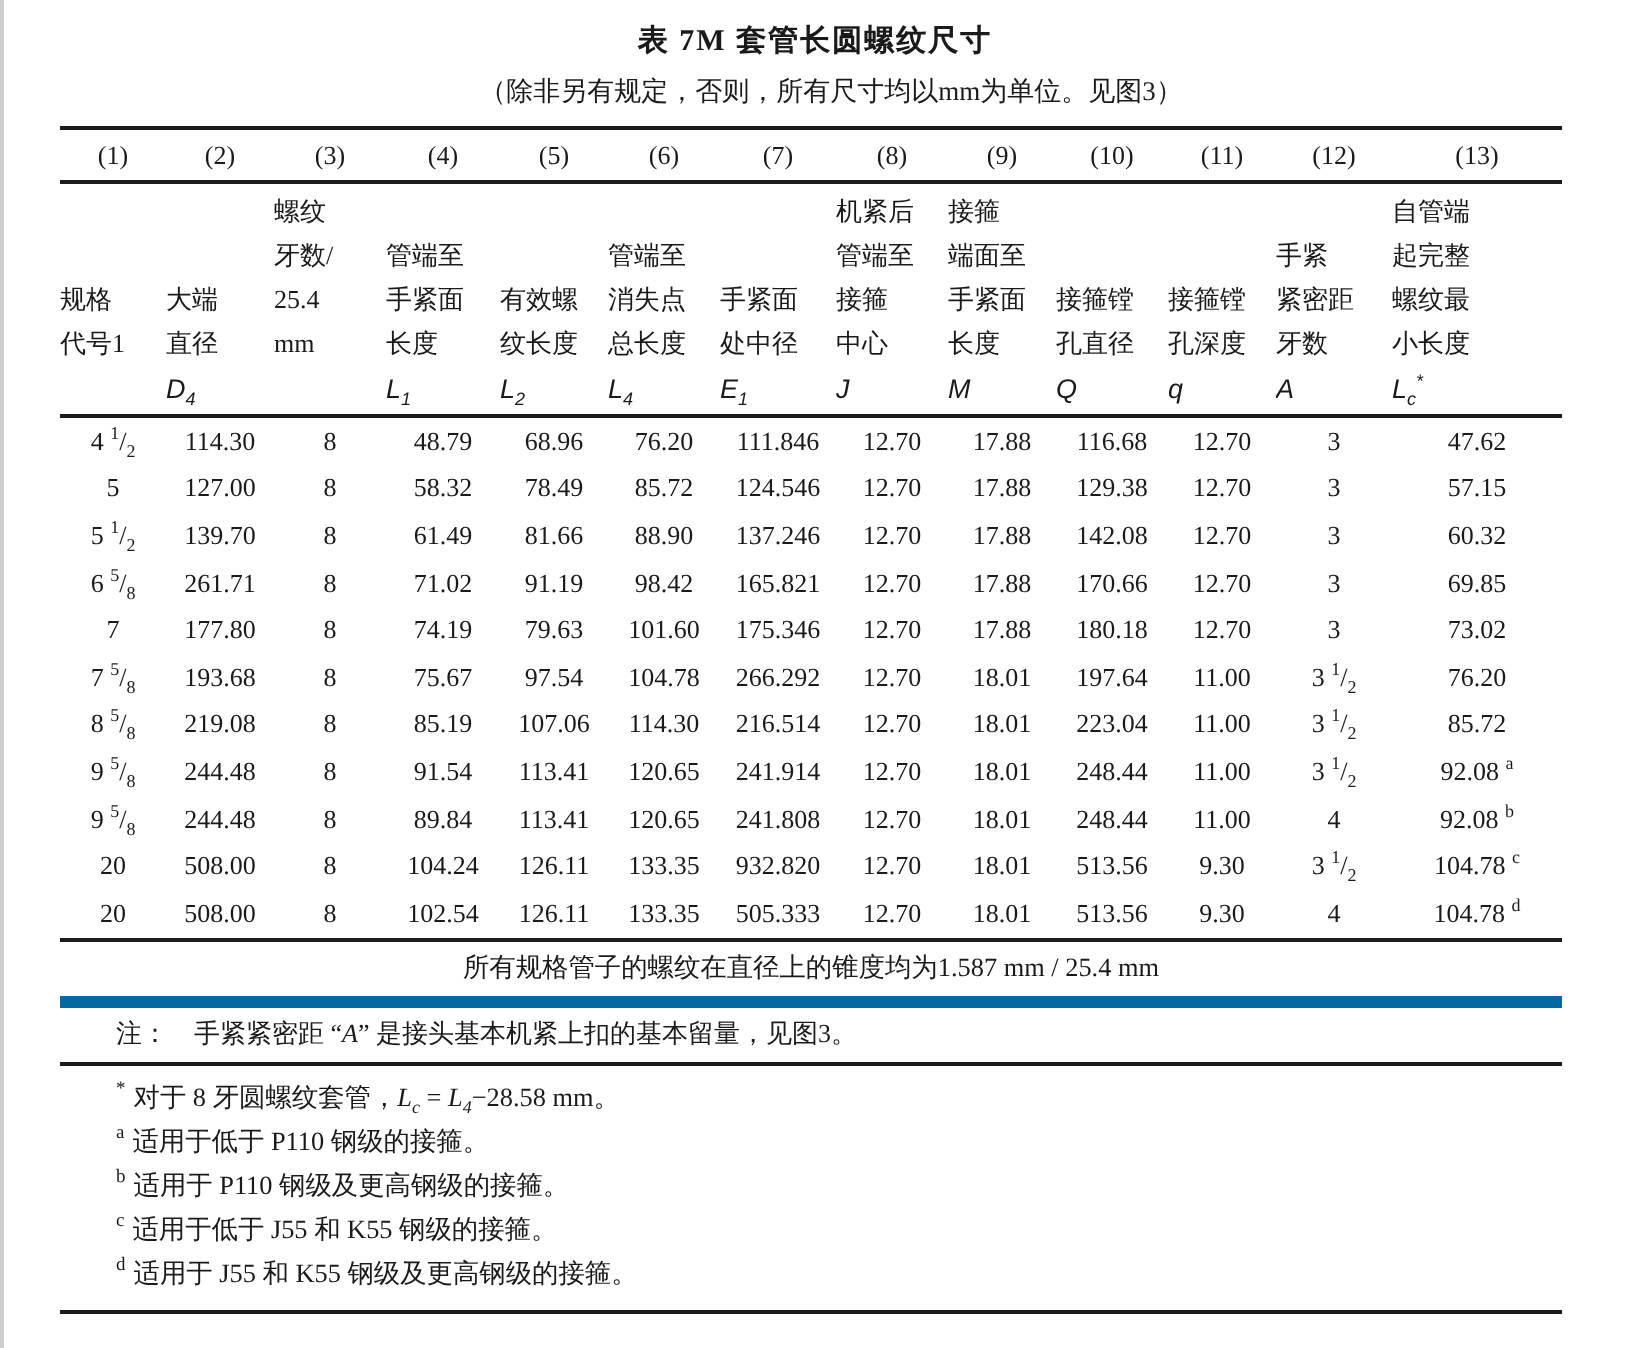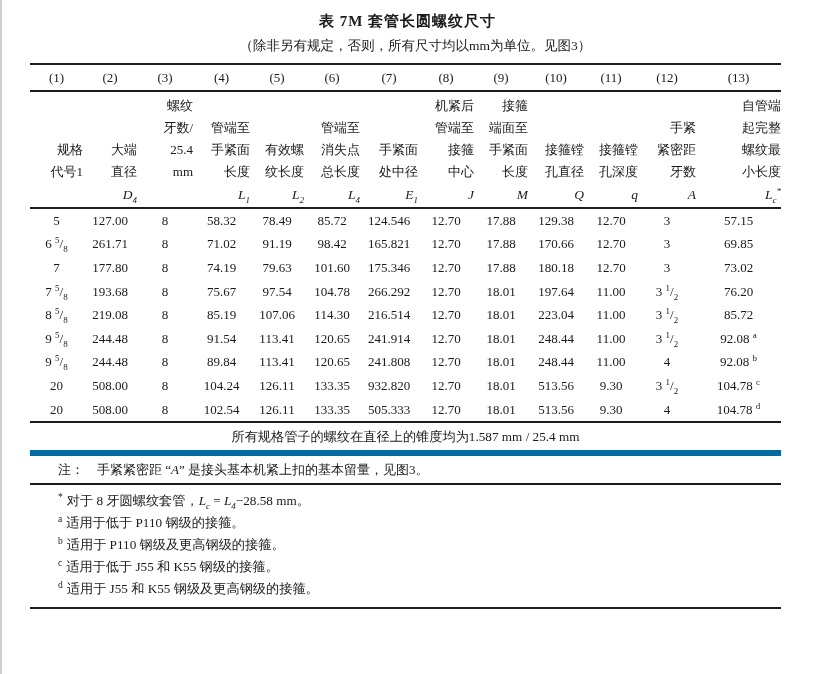--- a/index.html
+++ b/index.html
@@ -21,28 +21,28 @@
   table.spec{
     width:751px;margin:8px 34px 0 30px;border-collapse:collapse;table-layout:fixed;
     border-top:2px solid #1c1c1c;
     font-size:13px;
   }
   table.spec td{overflow:hidden;}
   tr.colnums td{
     height:23px;text-align:center;border-bottom:2px solid #1c1c1c;font-size:13px;
   }
   tr.headers td{
-    vertical-align:bottom;text-align:right;
+    vertical-align:bottom;text-align:left;
     border-bottom:2px solid #1c1c1c;
     padding:3px 0 1px;
   }
   .hline{line-height:22px;font-size:13px;white-space:nowrap;}
   .hsym{
     min-height:23px;line-height:23px;font-style:italic;font-size:13.5px;
-    font-family:Liberation Serif, serif;
+    font-family:Liberation Sans, sans-serif;
   }
   tbody.data td{
     height:23.6px;text-align:center;padding:0;font-size:13px;white-space:nowrap;
   }
   tbody.data{border-bottom:2px solid #1c1c1c;}
   sup{font-size:9px;line-height:0;}
   sub{font-size:9px;line-height:0;}
   tr.taper td{
     height:25px;text-align:center;border-bottom:6px solid #0369a1;font-size:13.2px;
   }
@@ -172,33 +172,63 @@
             <div class="hline">自管端</div>
             <div class="hline">起完整</div>
             <div class="hline">螺纹最</div>
             <div class="hline">小长度</div>
             <div class="hsym">L<sub>c</sub><sup>*</sup></div>
           </td>
         </tr>
     </thead>
     <tbody class="data">
         <tr>
+          <td>4 <sup>1</sup>/<sub>2</sub></td>
+          <td>114.30</td>
+          <td>8</td>
+          <td>48.79</td>
+          <td>68.96</td>
+          <td>76.20</td>
+          <td>111.846</td>
+          <td>12.70</td>
+          <td>17.88</td>
+          <td>116.68</td>
+          <td>12.70</td>
+          <td>3</td>
+          <td>47.62</td>
+        </tr>
+        <tr>
           <td>5</td>
           <td>127.00</td>
           <td>8</td>
           <td>58.32</td>
           <td>78.49</td>
           <td>85.72</td>
           <td>124.546</td>
           <td>12.70</td>
           <td>17.88</td>
           <td>129.38</td>
           <td>12.70</td>
           <td>3</td>
           <td>57.15</td>
+        </tr>
+        <tr>
+          <td>5 <sup>1</sup>/<sub>2</sub></td>
+          <td>139.70</td>
+          <td>8</td>
+          <td>61.49</td>
+          <td>81.66</td>
+          <td>88.90</td>
+          <td>137.246</td>
+          <td>12.70</td>
+          <td>17.88</td>
+          <td>142.08</td>
+          <td>12.70</td>
+          <td>3</td>
+          <td>60.32</td>
         </tr>
         <tr>
           <td>6 <sup>5</sup>/<sub>8</sub></td>
           <td>261.71</td>
           <td>8</td>
           <td>71.02</td>
           <td>91.19</td>
           <td>98.42</td>
           <td>165.821</td>
           <td>12.70</td>

